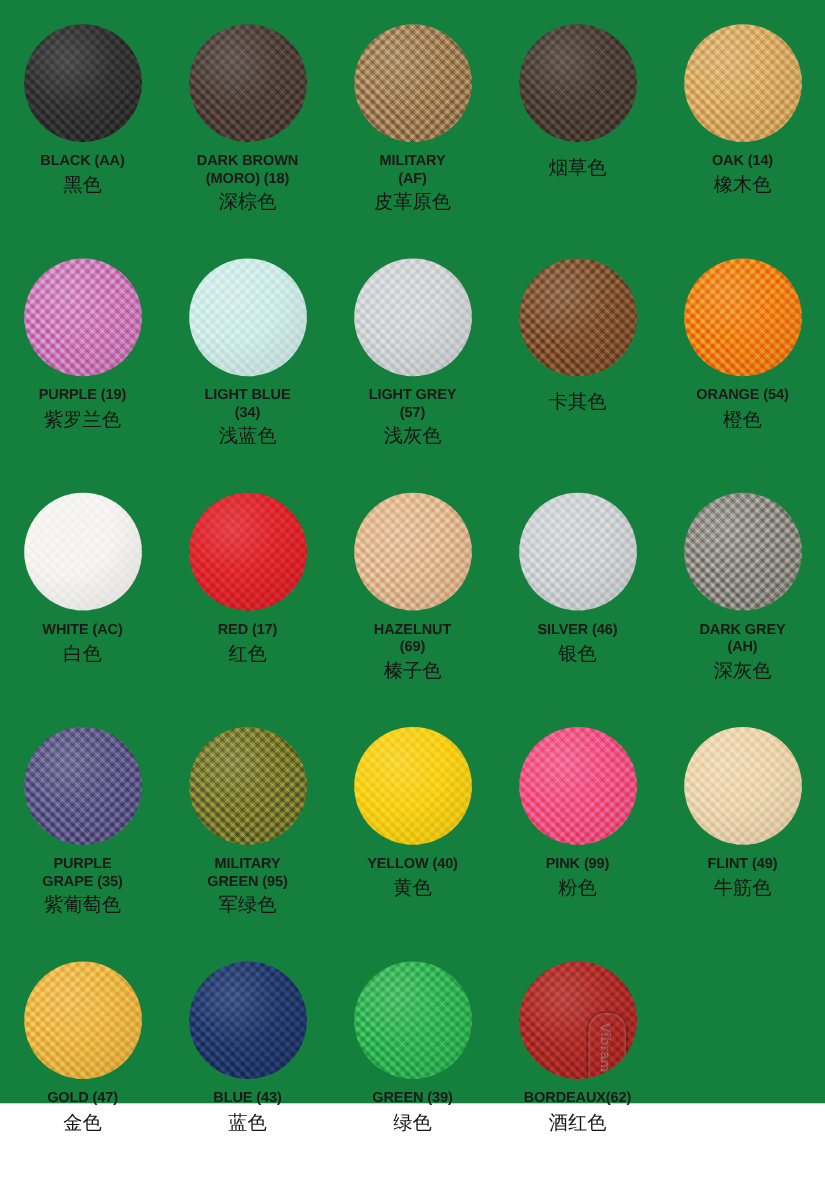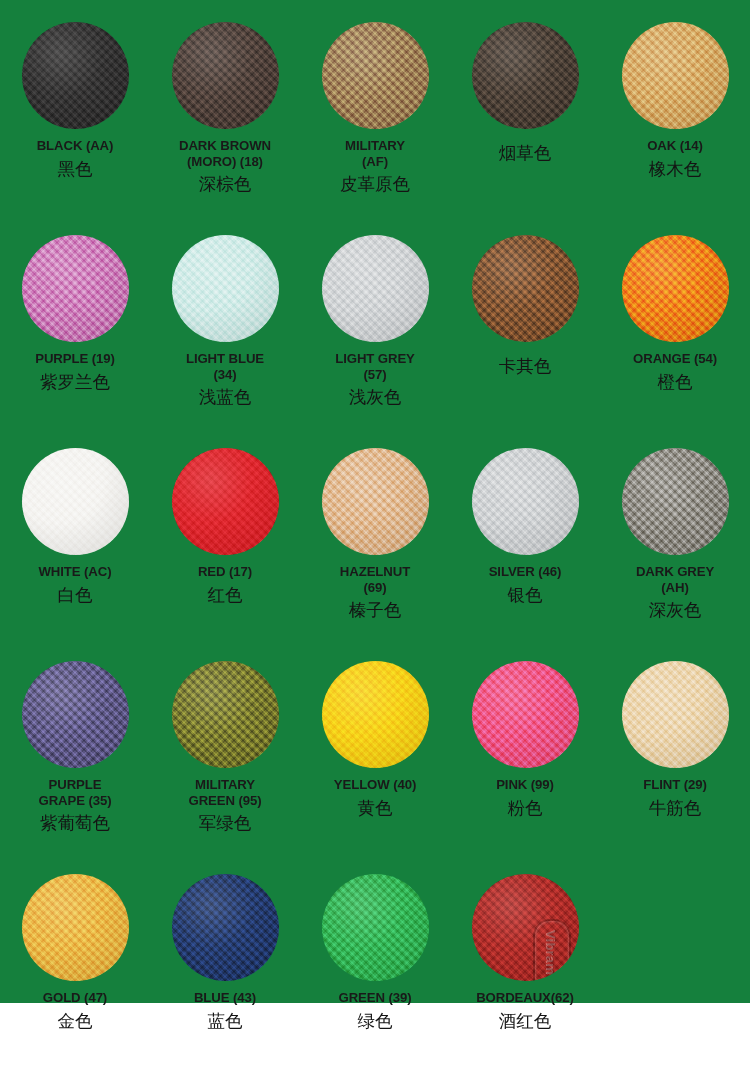--- a/index.html
+++ b/index.html
@@ -326,21 +326,21 @@
           <div class="name-en">PINK (99)</div>
           <div class="name-cn">粉色</div>
         </div>
       </div>
       <div class="cell">
         <div class="swatch" style="background: rgb(235, 211, 170);">
           <div class="weave"></div>
           <div class="sheen"></div>
         </div>
         <div class="labels">
-          <div class="name-en">FLINT (29)</div>
+          <div class="name-en">FLINT (49)</div>
           <div class="name-cn">牛筋色</div>
         </div>
       </div>
       <div class="cell">
         <div class="swatch" style="background: rgb(234, 180, 63);">
           <div class="weave"></div>
           <div class="sheen"></div>
         </div>
         <div class="labels">
           <div class="name-en">GOLD (47)</div>

